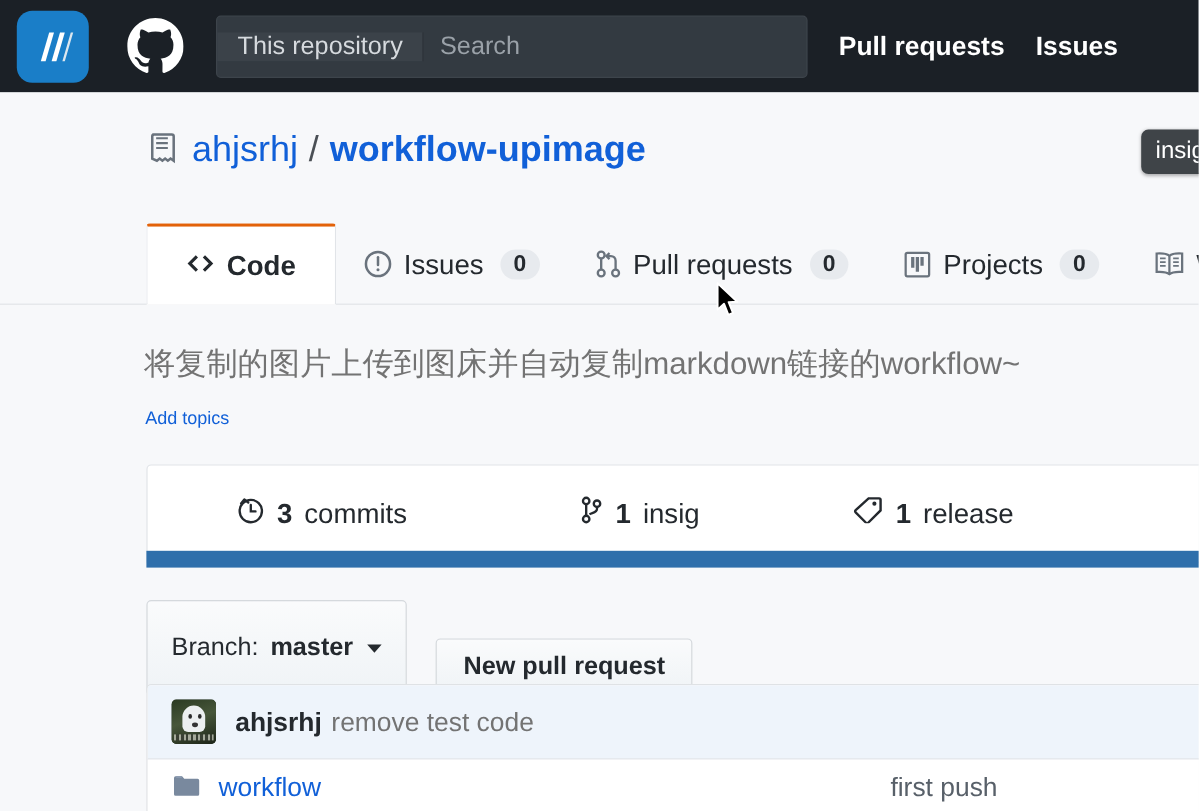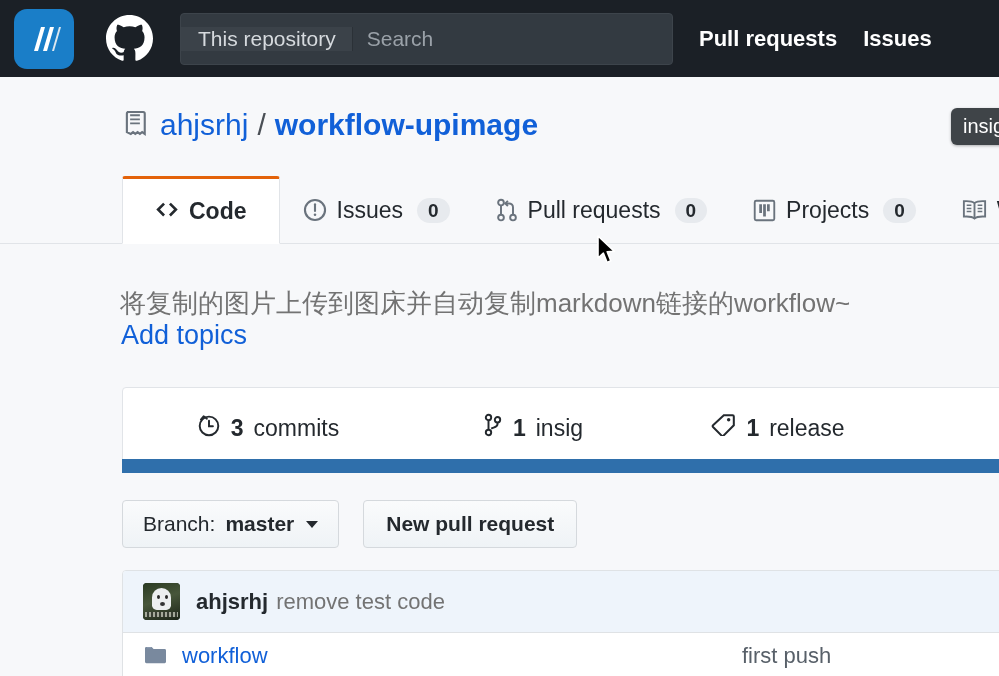--- a/index.html
+++ b/index.html
@@ -91,21 +91,21 @@
     color: #ffffff;
     border-radius: 6px;
     padding: 7px 12px;
     font-size: 20px;
     white-space: nowrap;
     box-shadow: 0 1px 3px rgba(0,0,0,.3);
   }
 
   
   .tabbar {
-    position: absolute; top: 97px; left: 0;
+    position: absolute; top: 107px; left: 0;
     width: 999px; height: 70px;
     border-bottom: 1px solid #e1e4e8;
     display: flex; align-items: flex-end;
     padding-left: 122px;
   }
   .tab {
     height: 68px;
     display: flex; align-items: center; gap: 10px;
     padding: 0 23px;
     font-size: 23px; color: #24292e;
@@ -134,22 +134,22 @@
   }
   .tabicon { display: flex; align-items: center; }
 
   
   .desc {
     position: absolute; top: 209px; left: 120px;
     font-size: 26px; color: #737373;
     white-space: nowrap;
   }
   .add-topics {
-    position: absolute; top: 243px; left: 121px;
-    font-size: 27px; color: #1160d8; cursor: pointer;
+    position: absolute; top: 263px; left: 121px;
+    font-size: 15px; color: #1160d8; cursor: pointer;
   }
 
   
   .statsbox {
     position: absolute; top: 310px; left: 122px;
     width: 905px; height: 82px;
     background: #ffffff;
     border: 1px solid #e1e4e8;
     border-radius: 4px 4px 0 0;
     display: flex; align-items: center;
@@ -184,21 +184,21 @@
     font-family: "Liberation Sans", sans-serif;
   }
   .btn b { font-weight: bold; }
   .caret {
     width: 0; height: 0;
     border-left: 6px solid transparent;
     border-right: 6px solid transparent;
     border-top: 7px solid #24292e;
     margin-left: 2px;
   }
-  .btn-strong { font-weight: bold; padding: 11px 22px; }
+  .btn-strong { font-weight: bold; padding: 11px 22px; margin-top: 32px; }
 
   
   .filetable {
     position: absolute; top: 493px; left: 122px;
     width: 905px;
     border: 1px solid #dfe2e5;
     border-radius: 4px 4px 0 0;
     overflow: hidden;
     background: #fff;
   }

